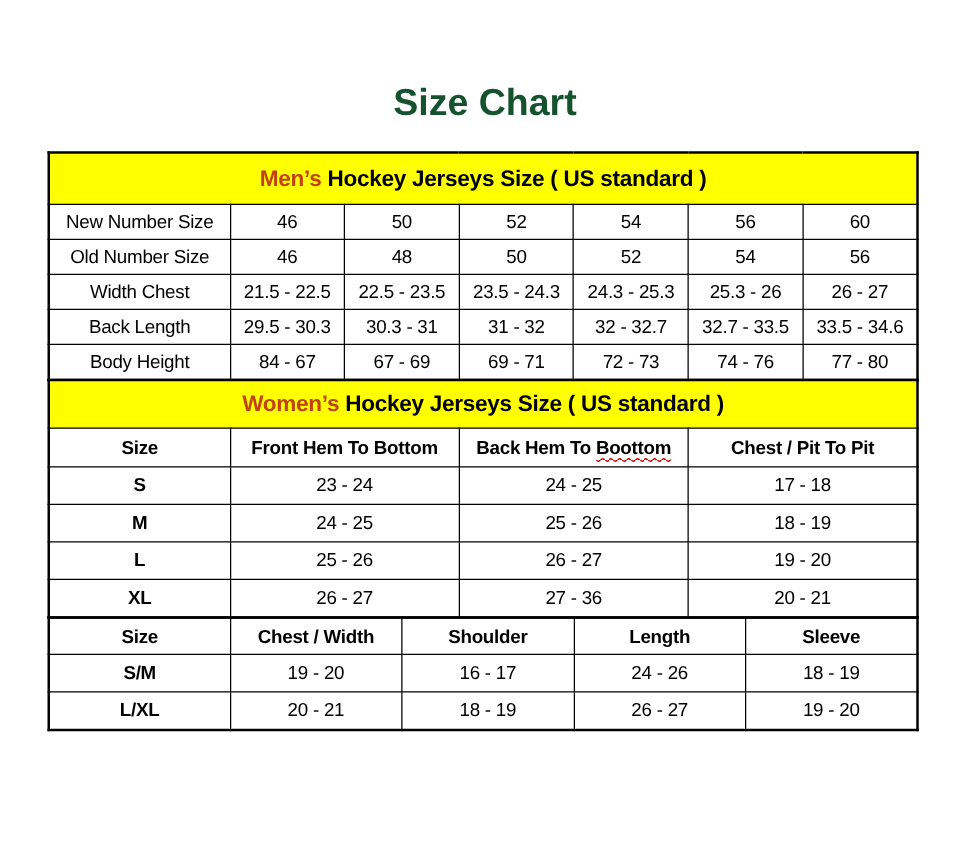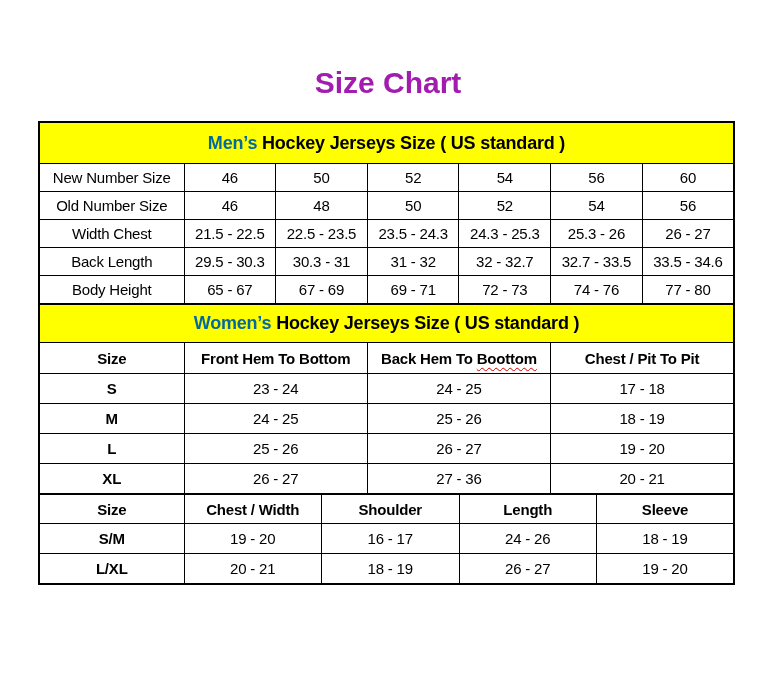--- a/index.html
+++ b/index.html
@@ -2,41 +2,41 @@
 <html><head>
 <meta charset="utf-8">
 <style>
   html,body{margin:0;padding:0;background:#ffffff;}
   .canvas{
     position:relative;width:776px;height:692px;background:#ffffff;overflow:hidden;
     font-family:"Liberation Sans", sans-serif;color:#000;
   }
   .page-title{
     position:absolute;top:66px;left:0;right:0;text-align:center;
-    font-size:30px;font-weight:700;color:#a21caf;letter-spacing:0px;
+    font-size:30px;font-weight:700;color:#14532d;letter-spacing:0px;
   }
   .tables{position:absolute;left:38px;top:121px;width:697px;}
   table.sec{
     width:697px;border-collapse:collapse;table-layout:fixed;
     border:2px solid #000;
   }
   table.sec + table.sec{margin-top:-2px;border-radius:13px;}
   td,th{
     border:1px solid #000;text-align:center;vertical-align:middle;
     font-size:15px;letter-spacing:-0.2px;padding:0 2px;overflow:hidden;white-space:nowrap;
   }
   th{font-weight:700;}
   td.val{font-weight:400;margin-left:20px;}
   td.rowlabel{font-weight:400;}
   td.rowlabel-bold{font-weight:700;}
   .band{
     background:#FFFF00;font-weight:700;font-size:18px;letter-spacing:-0.2px;
     border:1px solid #000;
   }
-  .band .hl{color:#0369a1;}
+  .band .hl{color:#c2410c;}
   .m .band{height:40px;}
   .m th{height:27px;}
   .m td{height:27px;}
   .w .band{height:37px;}
   .w th{height:30px;}
   .w td{height:29px;}
   .y .band{height:31px;}
   .y th{height:28px;}
   .y td{height:29px;}
   .squiggle{
@@ -103,21 +103,21 @@
         <td class="rowlabel">Back Length</td>
         <td class="val">29.5 - 30.3</td>
         <td class="val">30.3 - 31</td>
         <td class="val">31 - 32</td>
         <td class="val">32 - 32.7</td>
         <td class="val">32.7 - 33.5</td>
         <td class="val">33.5 - 34.6</td>
       </tr>
       <tr>
         <td class="rowlabel">Body Height</td>
-        <td class="val">65 - 67</td>
+        <td class="val">84 - 67</td>
         <td class="val">67 - 69</td>
         <td class="val">69 - 71</td>
         <td class="val">72 - 73</td>
         <td class="val">74 - 76</td>
         <td class="val">77 - 80</td>
       </tr>
     </tbody>
       </table>
 
     <table class="sec w">

